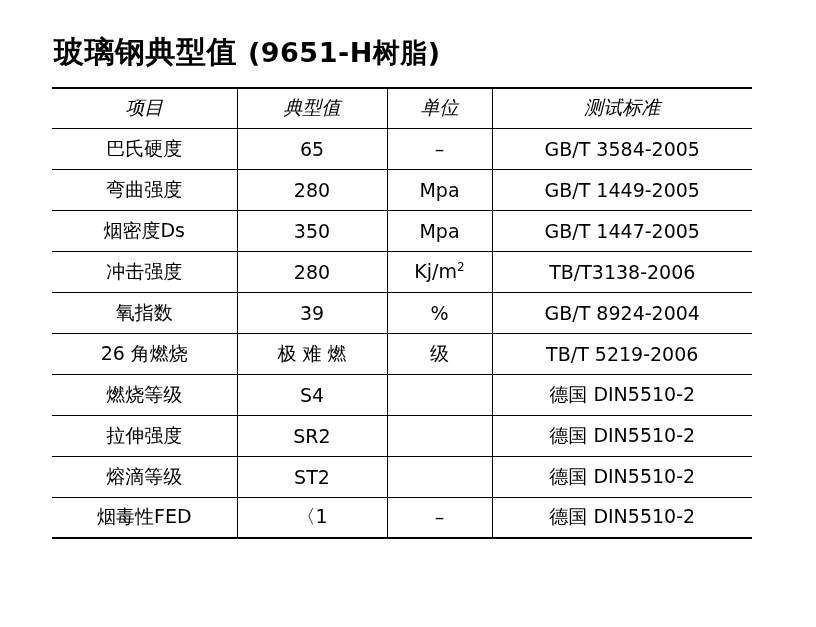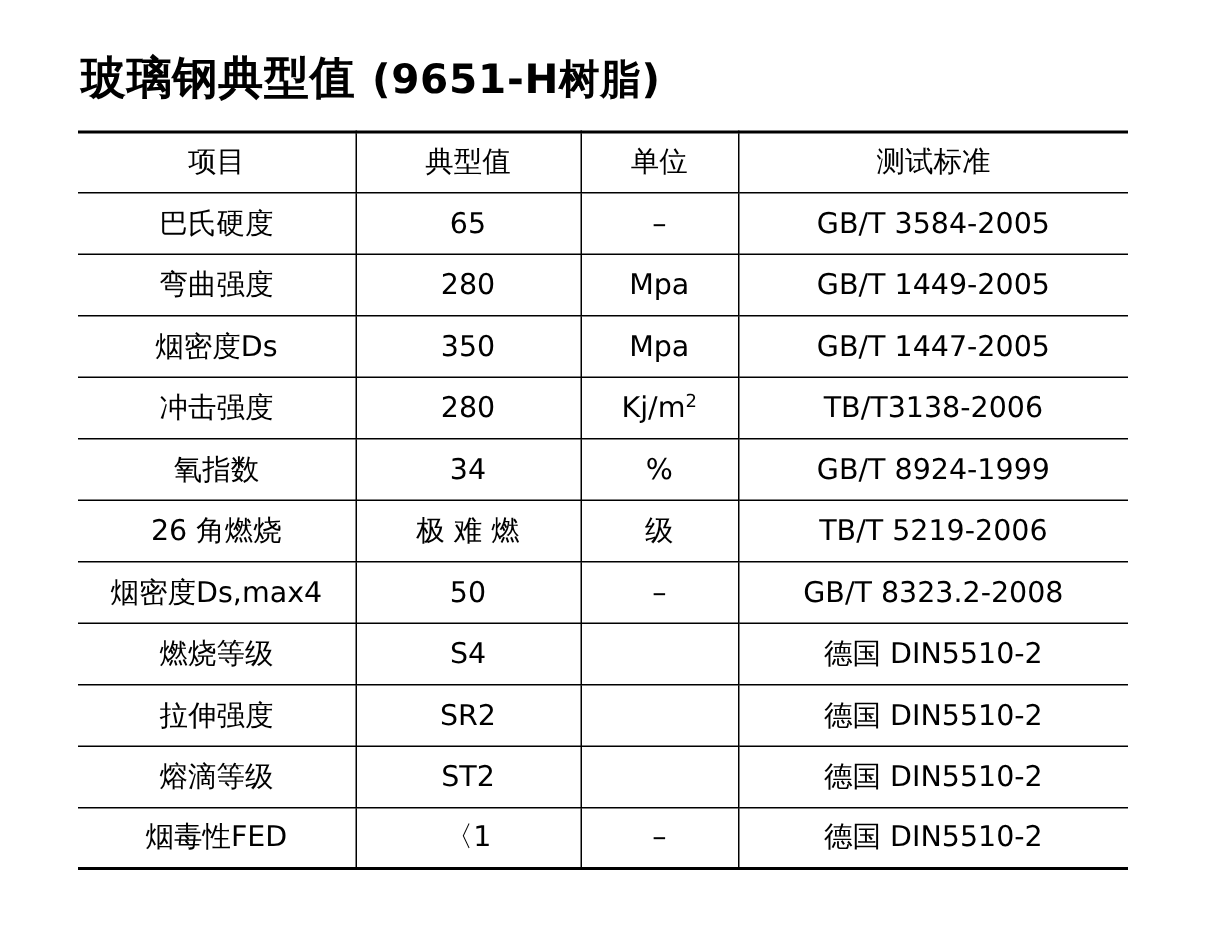--- a/index.html
+++ b/index.html
@@ -54,20 +54,21 @@
     height: 41px;
     font-size: 19px;
     font-family: "DejaVu Sans", "Liberation Sans", sans-serif;
     font-weight: normal;
     padding: 0 4px;
     box-sizing: border-box;
   }
   table.spec thead td {
     height: 40px;
     border-top: none;
+    font-style: italic;
   }
   table.spec tr td:first-child { border-left: none; }
   table.spec tr td:last-child  { border-right: none; }
   table.spec tbody tr:last-child td { border-bottom: none; }
   .mono {
     font-family: "DejaVu Sans Mono", "Liberation Mono", monospace;
     font-size: 18px;
   }
   .sup {
     font-size: 12px;
@@ -119,35 +120,29 @@
         <td class="mono">GB/T 1447-2005</td>
       </tr>
       <tr>
         <td>冲击强度</td>
         <td class="mono">280</td>
         <td class="mono">Kj/m<span class="sup">2</span></td>
         <td class="mono">TB/T3138-2006</td>
       </tr>
       <tr>
         <td>氧指数</td>
-        <td class="mono">34</td>
+        <td class="mono">39</td>
         <td class="mono">%</td>
-        <td class="mono">GB/T 8924-1999</td>
+        <td class="mono">GB/T 8924-2004</td>
       </tr>
       <tr>
         <td>26 角燃烧</td>
         <td>极 难 燃</td>
         <td>级</td>
         <td class="mono">TB/T 5219-2006</td>
-      </tr>
-      <tr>
-        <td>烟密度Ds,max4</td>
-        <td class="mono">50</td>
-        <td>–</td>
-        <td class="mono">GB/T 8323.2-2008</td>
       </tr>
       <tr>
         <td>燃烧等级</td>
         <td class="mono">S4</td>
         <td></td>
         <td>德国 DIN5510-2</td>
       </tr>
       <tr>
         <td>拉伸强度</td>
         <td class="mono">SR2</td>

